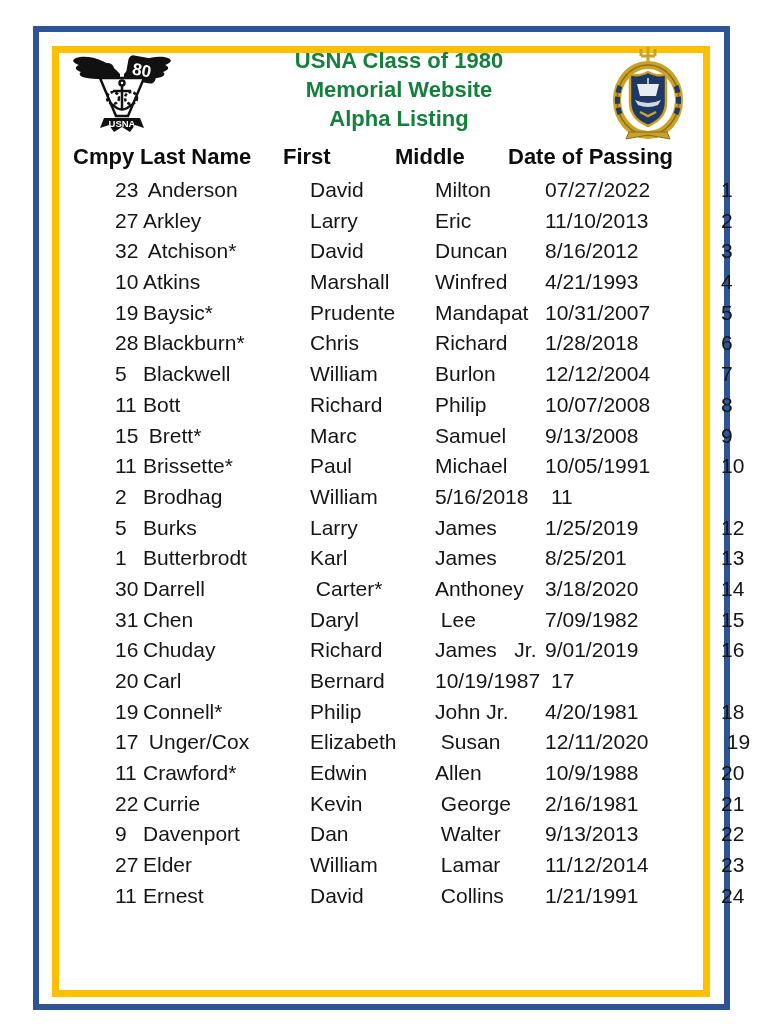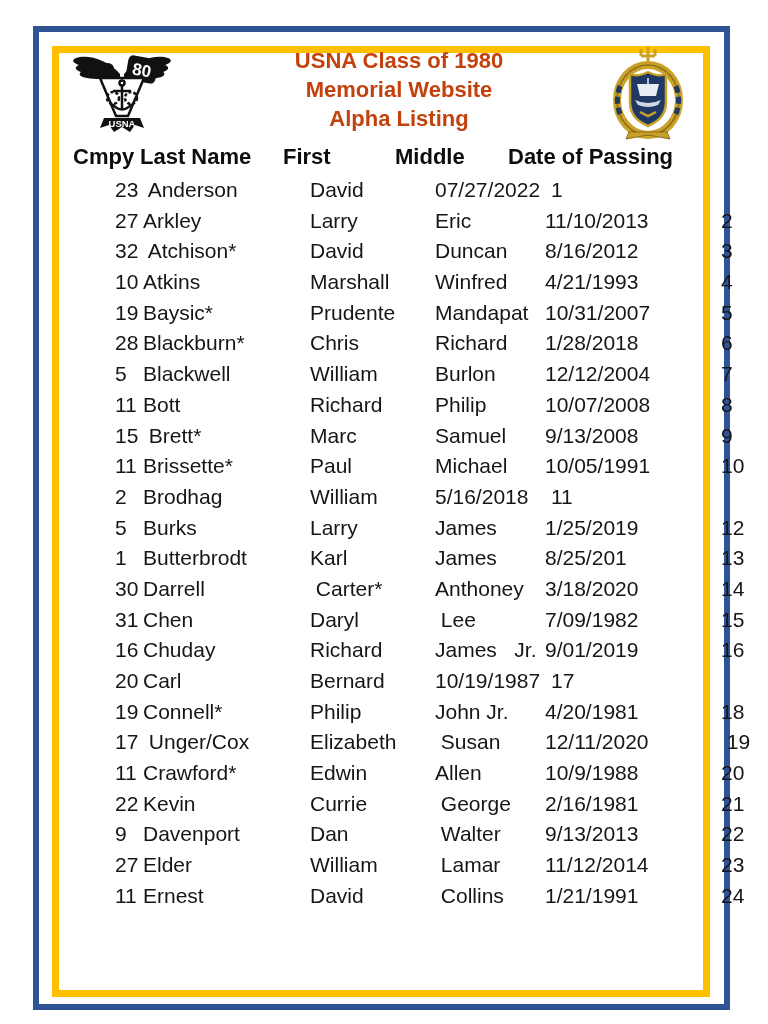--- a/index.html
+++ b/index.html
@@ -9,21 +9,21 @@
   .frame-navy{position:absolute;left:33px;top:26px;width:697px;height:984px;
     border:6px solid #2f5496;box-sizing:border-box;}
   .frame-gold{position:absolute;left:52px;top:46px;width:658px;height:951px;
     border:7px solid #ffc000;box-sizing:border-box;}
 
   .crest-left{position:absolute;left:70px;top:52px;width:104px;height:90px;}
   .crest-right{position:absolute;left:602px;top:44px;width:92px;height:98px;}
   .crest-left svg,.crest-right svg{width:100%;height:100%;display:block;}
 
   .titles{position:absolute;left:0;top:46px;width:768px;text-align:center;}
-  .title-line{font-size:22px;font-weight:700;line-height:29px;color:#c2410c;white-space:pre;margin-left:30px;}
+  .title-line{font-size:22px;font-weight:700;line-height:29px;color:#15803d;white-space:pre;margin-left:30px;}
 
   .memtable{position:absolute;left:75px;top:141px;width:640px;}
   .thead{display:grid;grid-template-columns:28px 167px 125px 110px 170px 1fr;
     font-size:22px;font-weight:700;line-height:32px;height:34px;color:#0d0d0d;}
   .thead span{white-space:pre;}
   .h-cmpy{margin-left:-2px;}
   .h-last{padding-left:37px;}
   .h-first{padding-left:13px;}
   .h-middle{padding-left:0;}
   .h-date{padding-left:3px;}
@@ -114,20 +114,21 @@
       <span class="h-first">First</span>
       <span class="h-middle">Middle</span>
       <span class="h-date">Date of Passing</span>
       <span class="h-num"></span>
     </div>
     <div class="tbody" id="tbody">
         <div class="trow">
           <span class="cell c-cmpy">23</span>
           <span class="cell c-last"> Anderson</span>
           <span class="cell c-first">David</span>
+          <span class="cell c-middle">Milton</span>
           <span class="cell c-date">07/27/2022</span>
           <span class="cell c-num">1</span>
         </div>
         <div class="trow">
           <span class="cell c-cmpy">27</span>
           <span class="cell c-last">Arkley</span>
           <span class="cell c-first">Larry</span>
           <span class="cell c-middle">Eric</span>
           <span class="cell c-date">11/10/2013</span>
           <span class="cell c-num">2</span>
@@ -269,22 +270,22 @@
         <div class="trow">
           <span class="cell c-cmpy">11</span>
           <span class="cell c-last">Crawford*</span>
           <span class="cell c-first">Edwin</span>
           <span class="cell c-middle">Allen</span>
           <span class="cell c-date">10/9/1988</span>
           <span class="cell c-num">20</span>
         </div>
         <div class="trow">
           <span class="cell c-cmpy">22</span>
+          <span class="cell c-last">Currie</span>
           <span class="cell c-first">Kevin</span>
-          <span class="cell c-last">Currie</span>
           <span class="cell c-middle"> George</span>
           <span class="cell c-date">2/16/1981</span>
           <span class="cell c-num">21</span>
         </div>
         <div class="trow">
           <span class="cell c-cmpy">9</span>
           <span class="cell c-last">Davenport</span>
           <span class="cell c-first">Dan</span>
           <span class="cell c-middle"> Walter</span>
           <span class="cell c-date">9/13/2013</span>

